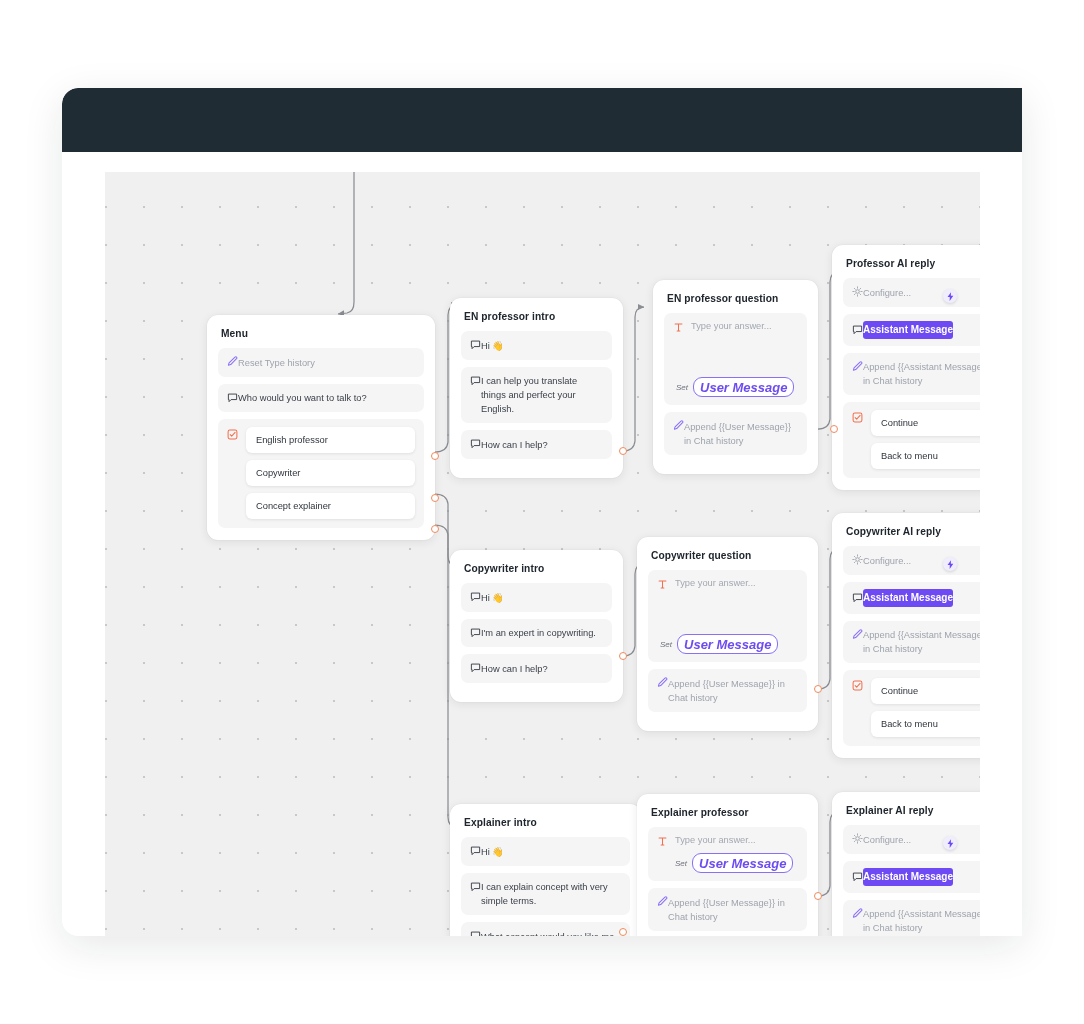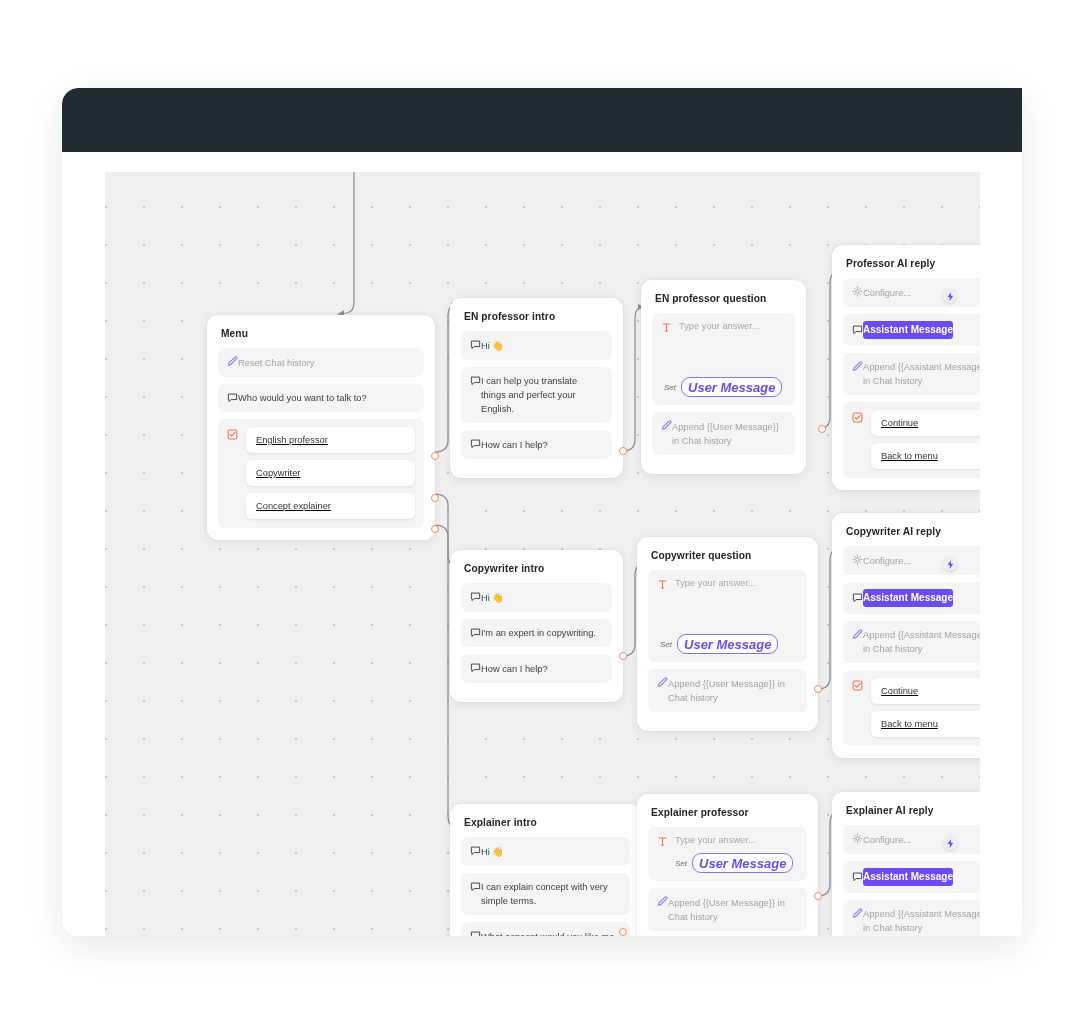--- a/index.html
+++ b/index.html
@@ -67,21 +67,20 @@
   
   .ico { flex:0 0 auto; width:11px; height:12px; display:block; margin-top:1px; }
   .ico svg { display:block; }
 
   
   .group {
     background:#f5f5f6; border-radius:7px;
     padding:8px 9px 9px 9px;
     position:relative;
     margin-bottom:0;
-    text-decoration:underline;
   }
   .group .ico { position:absolute; left:9px; top:9px; }
   .group-items { margin-left:19px; }
   .choice {
     background:#ffffff; border-radius:6px;
     box-shadow:0 1px 3px rgba(30,35,45,.10);
     font-size:9.3px; color:#2f353d;
     padding:8px 10px; margin-bottom:7px;
   }
   .choice:last-child { margin-bottom:0; }
@@ -179,21 +178,21 @@
 
       <div class="node" style="left:102px; top:143px; width:228px;">
         <div class="node-title">Menu</div>
 
         <div class="block muted">
           <span class="ico">
             <svg width="11" height="11" viewBox="0 0 16 16">
                 <path d="M11.6 1.6a1.6 1.6 0 0 1 2.3 2.3L5.4 12.4 2 13.4l1-3.4z" fill="none" stroke="#8b6ff5" stroke-width="1.5" stroke-linejoin="round"></path>
               </svg>
           </span>
-          <span class="txt">Reset Chat history</span>
+          <span class="txt">Reset Type history</span>
         </div>
 
         <div class="block">
           <span class="ico">
             <svg width="11" height="11" viewBox="0 0 16 16">
                 <path d="M2 3h12v8H6l-3 3v-3H2z" fill="none" stroke="#2f353d" stroke-width="1.3" stroke-linejoin="round"></path>
               </svg>
           </span>
           <span class="txt">Who would you want to talk to?</span>
         </div>
@@ -241,21 +240,21 @@
             <svg width="11" height="11" viewBox="0 0 16 16">
                 <path d="M2 3h12v8H6l-3 3v-3H2z" fill="none" stroke="#2f353d" stroke-width="1.3" stroke-linejoin="round"></path>
               </svg>
           </span>
           <span class="txt">How can I help?</span>
         </div>
 
         <span class="port" style="left:169px; top:149px;"></span>
       </div>
 
-      <div class="node" style="left:536px; top:108px; width:165px;">
+      <div class="node" style="left:548px; top:108px; width:165px;">
         <div class="node-title">EN professor question</div>
 
         <div class="answer" style="height:92px;">
           <div class="answer-row">
             <span class="ico">
               <svg width="11" height="11" viewBox="0 0 16 16">
                   <path d="M3 3h10M8 3v10M6 13h4" fill="none" stroke="#f2704c" stroke-width="1.5" stroke-linecap="round"></path>
                 </svg>
             </span>
             <span class="answer-ph">Type your answer...</span>

